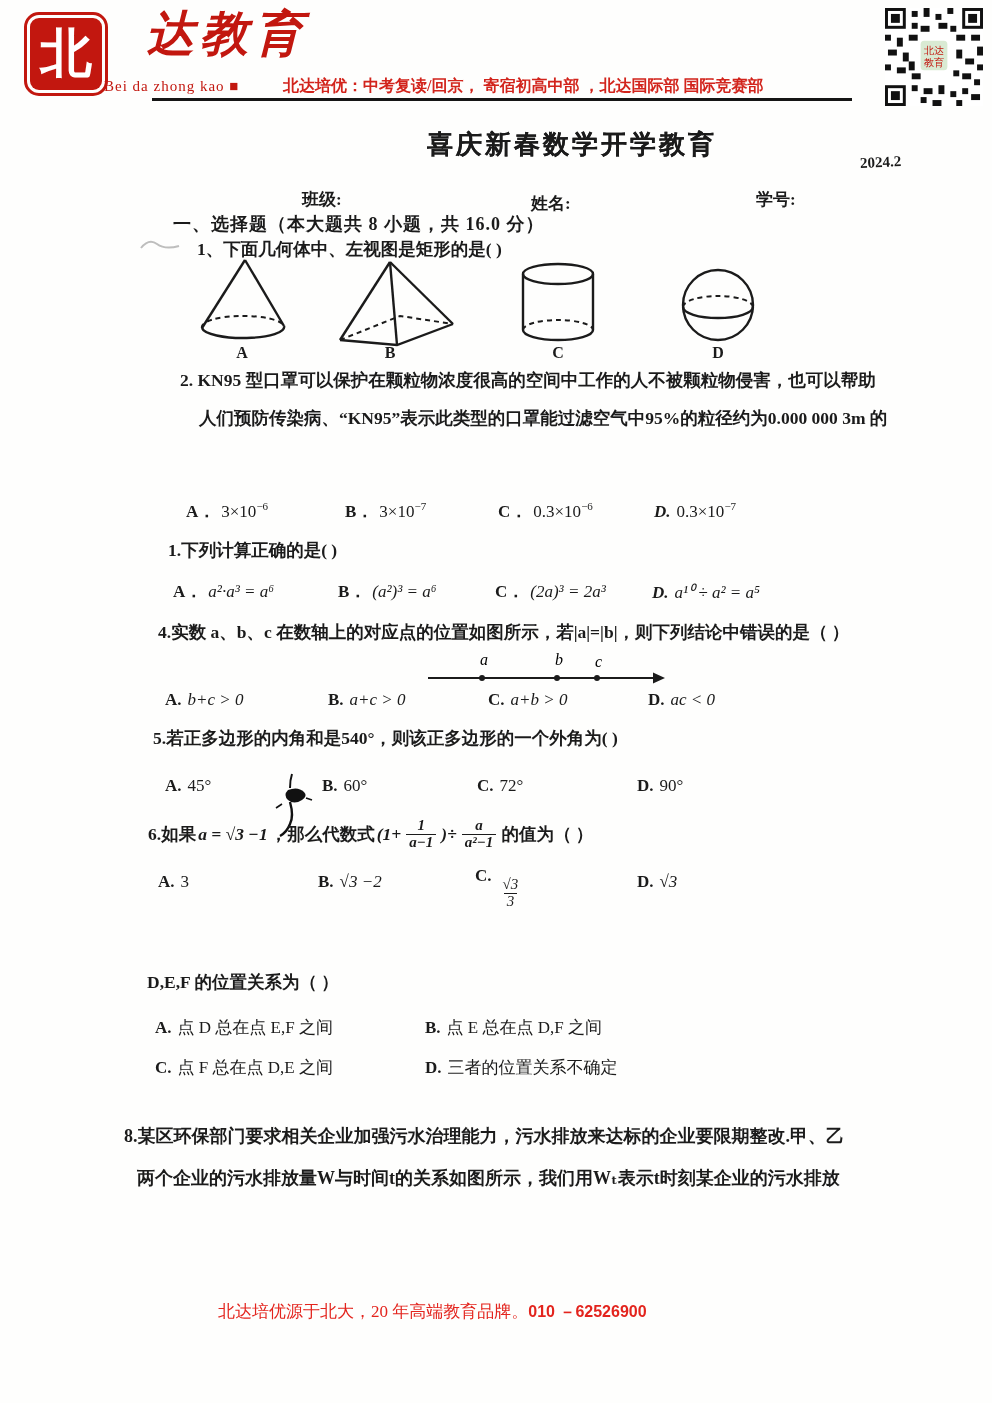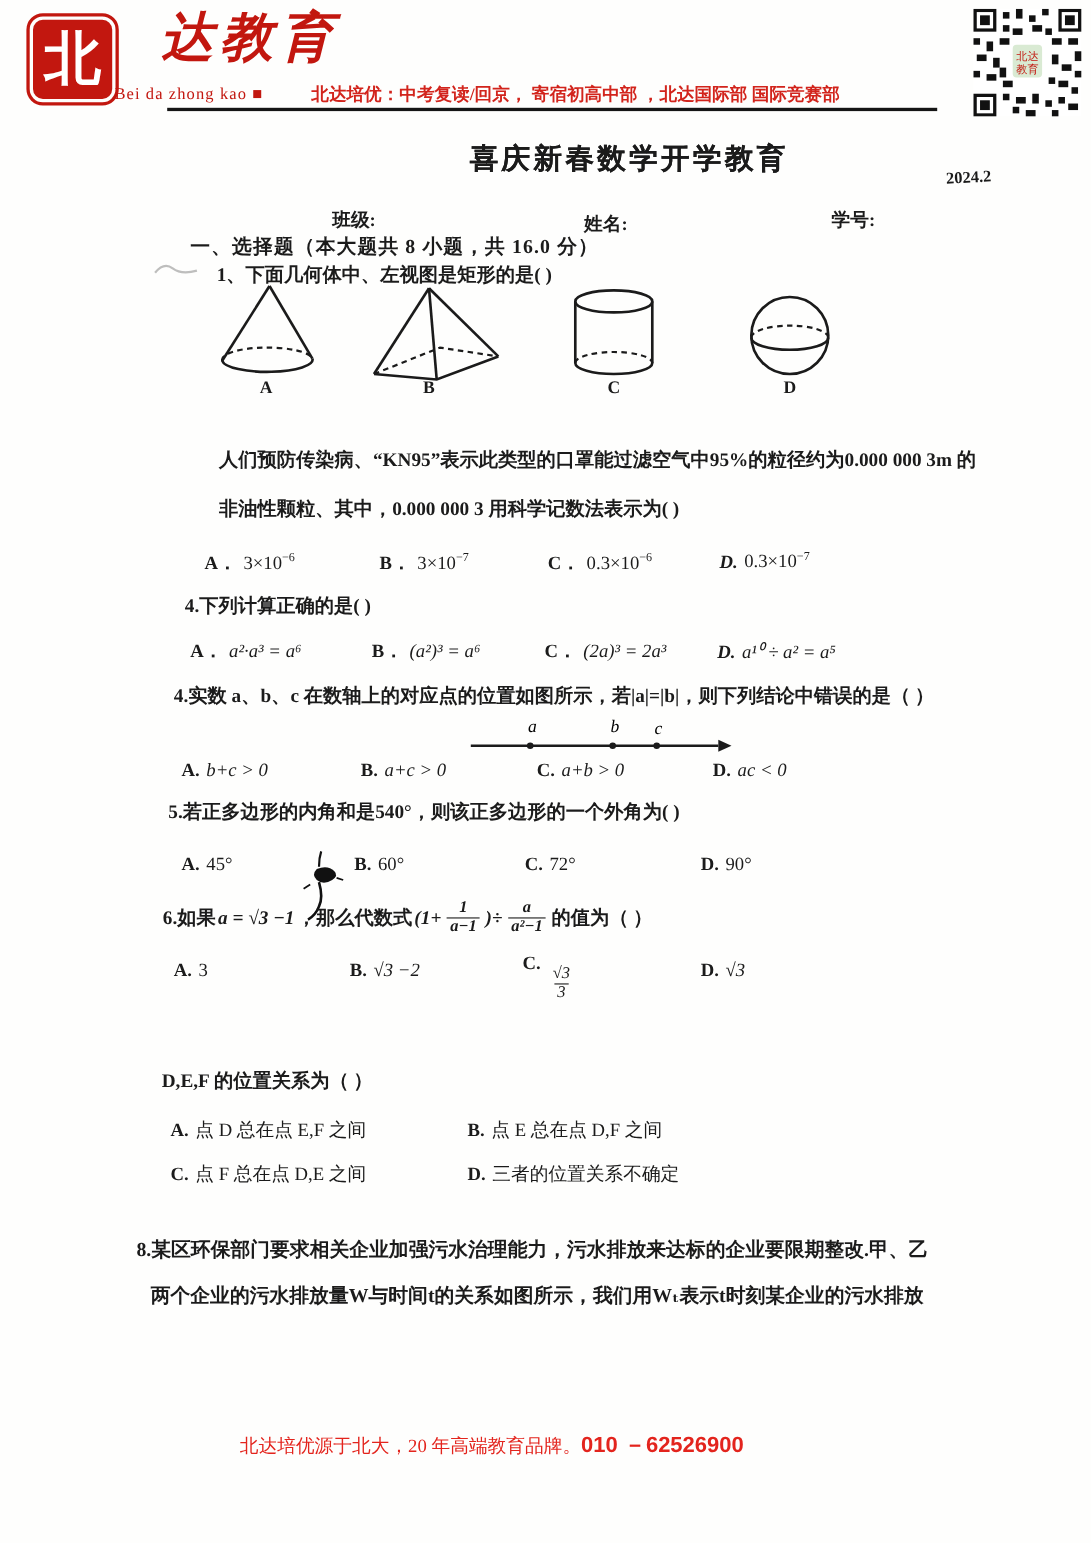--- a/index.html
+++ b/index.html
@@ -26,21 +26,21 @@
   .opt .lbl{font-weight:600;margin-right:6px;}
   .mi{font-style:italic;}
   sup{font-size:11px;}
   .frac{display:inline-flex;flex-direction:column;align-items:center;vertical-align:-8px;
         margin:0 3px;line-height:1.05;font-size:15px;font-style:italic;}
   .frac .den{border-top:1.5px solid #1b1b1b;padding:0 3px;}
   .frac .num{padding:0 2px;}
   .f6row{display:flex;align-items:center;gap:2px;font-size:17.5px;font-weight:600;}
   .shape-label{font-size:16px;font-weight:600;width:24px;text-align:center;}
   .footer{left:218px;top:1300px;font-size:17px;color:#e3241d;}
-  .footer b{font-family:"Liberation Sans",sans-serif;font-size:20px;}
+  .footer b{font-family:"Liberation Sans",sans-serif;font-size:16px;}
   svg{display:block;}
 </style>
 </head>
 <body>
 
 <div class="page">
 
   <div class="abs seal">北</div>
   <div class="abs logo-script">达教育</div>
   <div class="abs logo-sub">Bei da zhong kao ■</div>
@@ -145,37 +145,37 @@
         <path d="M498 55 A35 11 0 0 0 568 55"></path>
         <path d="M498 55 A35 11 0 0 1 568 55" stroke-dasharray="5 4" stroke-width="2"></path>
       </g>
     </g>
   </svg>
   <div class="abs shape-label" style="left:230px;top:344px;">A</div>
   <div class="abs shape-label" style="left:378px;top:344px;">B</div>
   <div class="abs shape-label" style="left:546px;top:344px;">C</div>
   <div class="abs shape-label" style="left:706px;top:344px;">D</div>
 
+  <div class="abs qtext" style="left:180px;top:368px;">2. KN95 型口罩可以保护在颗粒物浓度很高的空间中工作的人不被颗粒物侵害，也可以帮助</div>
   <div class="abs qtext" style="left:199px;top:406px;">人们预防传染病、“KN95”表示此类型的口罩能过滤空气中95%的粒径约为0.000 000 3m 的</div>
-  <div class="abs qtext" style="left:199px;top:450px;">非油性颗粒、其中，0.000 000 3 用科学记数法表示为(      )</div>
 
   <div class="abs opt" style="left:186px;top:500px;">
     <span class="lbl">A．</span><span>3×10</span><sup>−6</sup>
   </div>
   <div class="abs opt" style="left:345px;top:500px;">
     <span class="lbl">B．</span><span>3×10</span><sup>−7</sup>
   </div>
   <div class="abs opt" style="left:498px;top:500px;">
     <span class="lbl">C．</span><span>0.3×10</span><sup>−6</sup>
   </div>
   <div class="abs opt" style="left:654px;top:500px;">
     <span class="lbl mi">D.</span><span>0.3×10</span><sup>−7</sup>
   </div>
 
-  <div class="abs qtext" style="left:168px;top:538px;">4.下列计算正确的是(      )</div>
+  <div class="abs qtext" style="left:168px;top:538px;">1.下列计算正确的是(      )</div>
   <div class="abs opt" style="left:173px;top:580px;">
     <span class="lbl">A．</span><span class="mi">a²·a³ = a⁶</span>
   </div>
   <div class="abs opt" style="left:338px;top:580px;">
     <span class="lbl">B．</span><span class="mi">(a²)³ = a⁶</span>
   </div>
   <div class="abs opt" style="left:495px;top:580px;">
     <span class="lbl">C．</span><span class="mi">(2a)³ = 2a³</span>
   </div>
   <div class="abs opt" style="left:652px;top:580px;">

